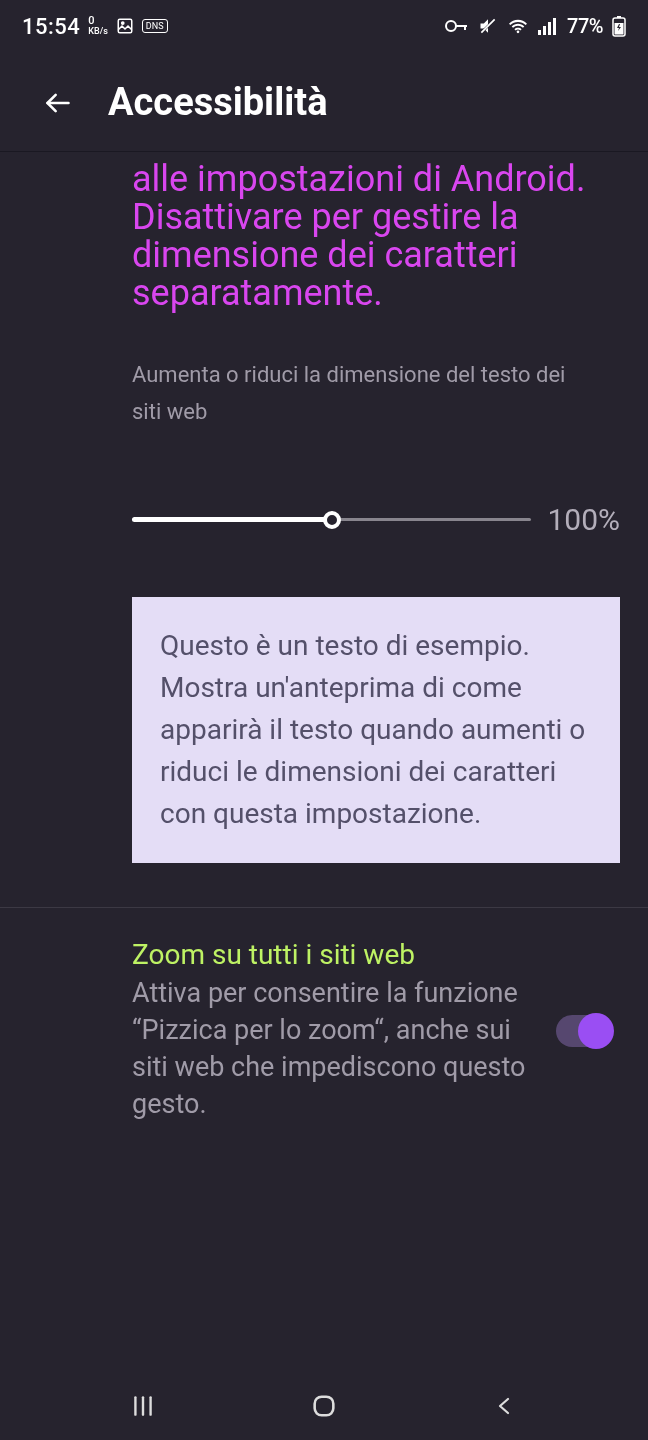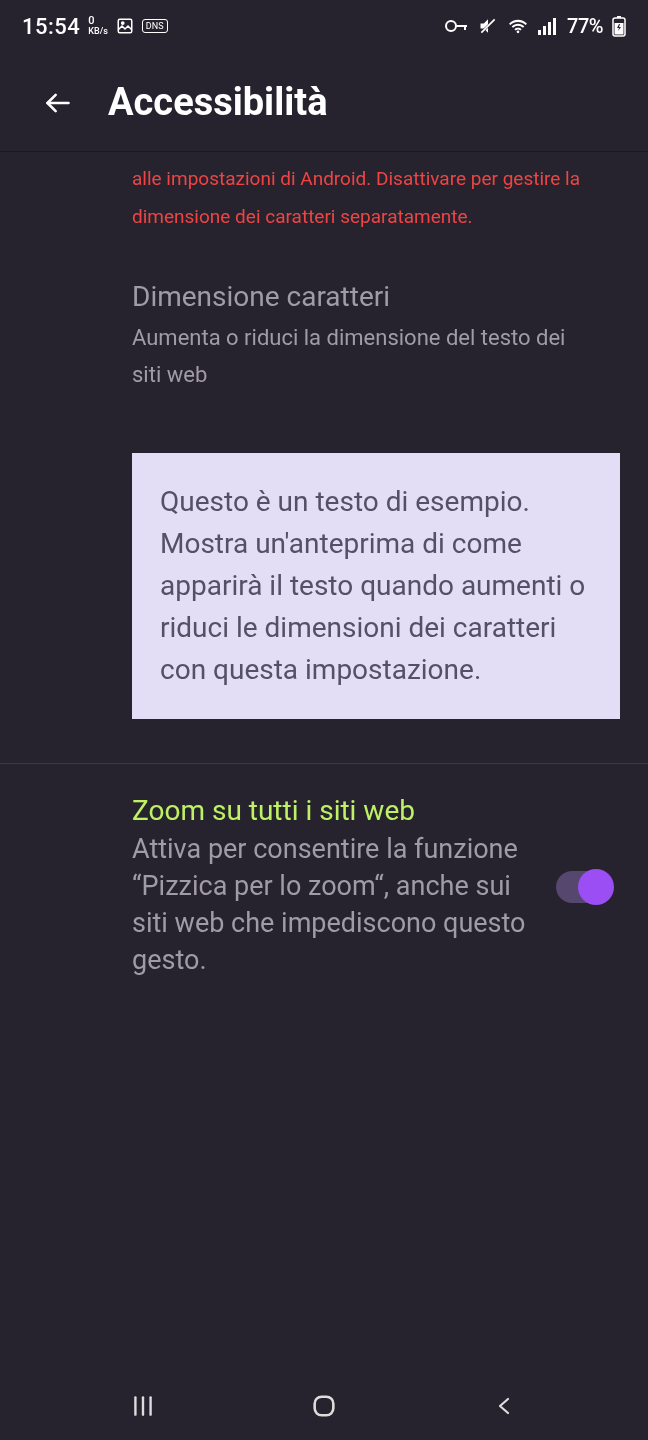--- a/index.html
+++ b/index.html
@@ -11,21 +11,21 @@
   .status-kb .top { font-size: 11px; }
   .status-badge { background: transparent; border: 1.5px solid #fff; border-radius: 3px; font-size: 9px; font-weight: 400; padding: 1px 3px; display:flex;align-items:center;justify-content:center; }
   .status-right { display: flex; align-items: center; gap: 9px; font-size: 20px; }
   .status-battery { font-size: 20px; font-weight:500;letter-spacing:-0.5px;}
 
   .app-header { height: 100px; display: flex; align-items: center; padding-left: 44px; gap: 38px; border-bottom: 1px solid #1a1822; }
   .back-arrow { width: 26px; height: 26px; }
   .header-title { font-size: 38px; font-weight: 700; }
 
   .content { padding: 0 0 0 0; }
-  .partial-desc { padding: 8px 48px 44px 132px; font-size: 19px; line-height: 38px; color: #ef4444; }
+  .partial-desc { padding: 8px 48px 44px 132px; font-size: 36px; line-height: 38px; color: #d946ef; }
 
   .font-size-section { padding: 0 48px 0 132px; }
   .fs-title { font-size: 28px; color: #a09ba8; margin-bottom: 6px; }
   .fs-desc { font-size: 22px; line-height: 37px; color: #a09ba8; }
 
   .slider-row { display:flex; align-items:center; margin-top: 72px; padding-right: 28px; padding-left: 132px; }
   .slider { flex: 1; height: 30px; position: relative; }
   .slider-track { position:absolute; top: 50%; left:0; right:0; height: 3px; margin-top:-1.5px; background: #88858e; border-radius: 2px; }
   .slider-track-fill { position:absolute; top:50%; left:0; width: 50%; height:5px; margin-top:-2.5px; background:#fff; border-radius:3px;}
   .slider-thumb { position:absolute; top:50%; left:50%; transform: translate(-50%,-50%); width: 18px; height: 18px; border-radius:50%; background:#26232e; border: 4px solid #fff; }
@@ -114,24 +114,31 @@
       </svg>
   </div>
   <div class="header-title">Accessibilità</div>
 </div>
 
 <div class="content">
 
   <div class="partial-desc">alle impostazioni di Android. Disattivare per gestire la dimensione dei caratteri separatamente.</div>
 
   <div class="font-size-section">
-    <div class="fs-title">Dimensione caratteri</div>
     <div class="fs-desc">Aumenta o riduci la dimensione del testo dei siti web</div>
   </div>
 
+  <div class="slider-row">
+    <div class="slider">
+      <div class="slider-track"></div>
+      <div class="slider-track-fill"></div>
+      <div class="slider-thumb"></div>
+    </div>
+    <div class="slider-value">100%</div>
+  </div>
 
   <div class="sample-box">Questo è un testo di esempio. Mostra un'anteprima di come apparirà il testo quando aumenti o riduci le dimensioni dei caratteri con questa impostazione.</div>
 
   <div class="divider"></div>
 
   <div class="zoom-section">
     <div class="zoom-text">
       <div class="zoom-title">Zoom su tutti i siti web</div>
       <div class="zoom-desc">Attiva per consentire la funzione “Pizzica per lo zoom“, anche sui siti web che impediscono questo gesto.</div>
     </div>

